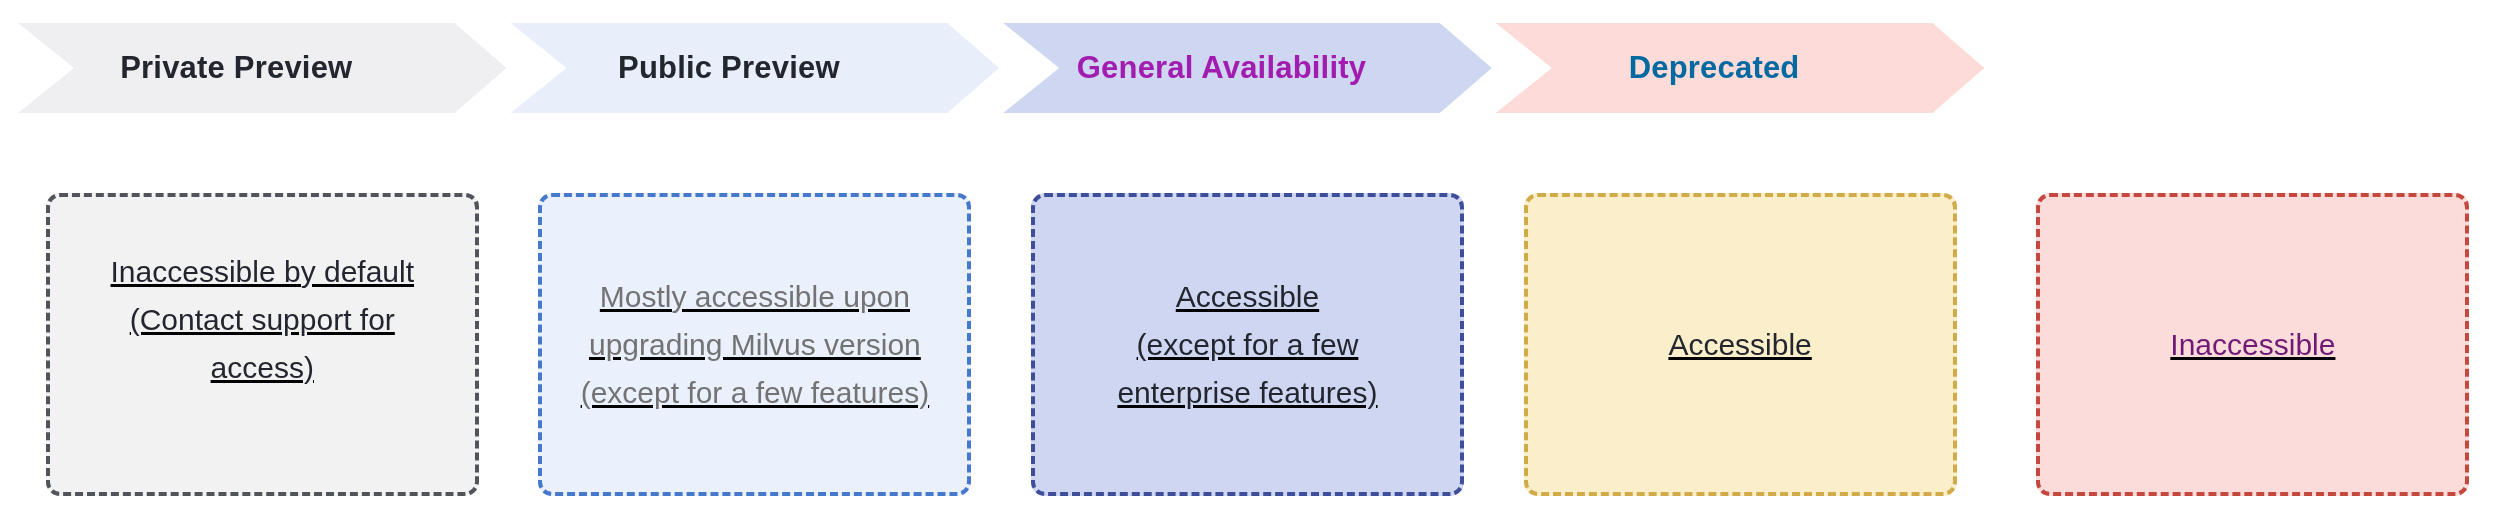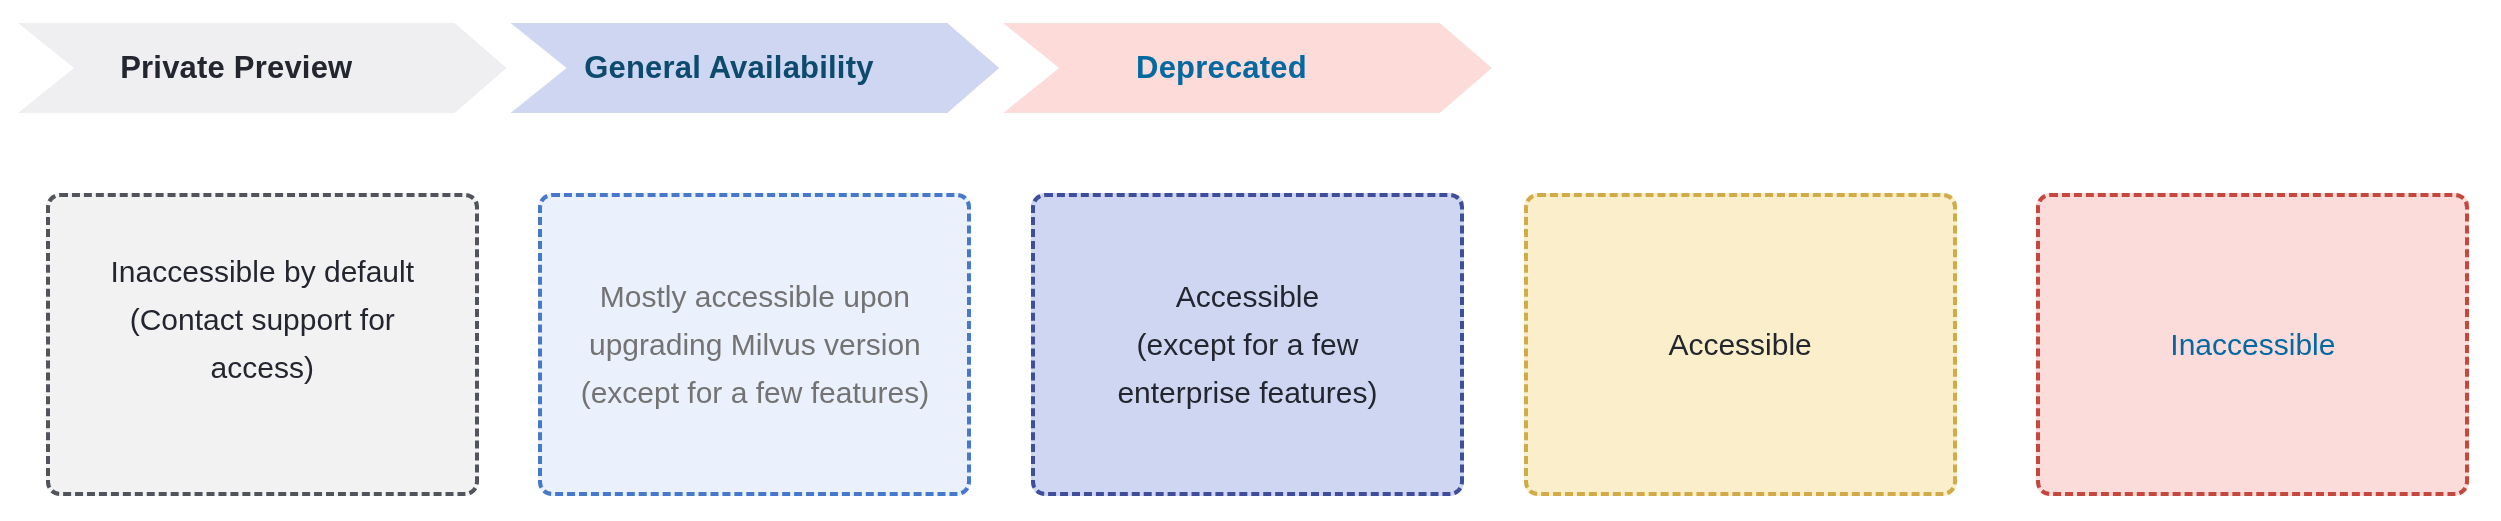--- a/index.html
+++ b/index.html
@@ -27,21 +27,21 @@
     justify-content: center;
     padding-right: 52px;
     height: 100%;
   }
   .arrow-label {
     font-weight: 700;
     font-size: 31px;
     letter-spacing: 0.2px;
     white-space: nowrap;
   }
-  .boxes-row { margin-top: 80px; }
+  .boxes-row { margin-top: 80px; text-decoration: underline; }
   .box {
     width: 433px;
     height: 303px;
     margin: 0 auto;
     box-sizing: border-box;
     border: 4px dashed;
     border-radius: 14px;
     display: flex;
     align-items: center;
     justify-content: center;
@@ -57,21 +57,24 @@
 </style>
 </head>
 <body>
 
 <div class="canvas" style="background: rgb(255, 255, 255);">
 
   <div class="row arrows-row">
     <div class="arrow" style="background: rgb(239, 239, 241); color: rgb(35, 38, 46);">
       <span class="arrow-label">Private Preview</span>
     </div>
-    <div class="arrow" style="background: rgb(206, 214, 241); color: #0c4a6e;">
+    <div class="arrow" style="background: rgb(233, 238, 251); color: rgb(35, 38, 46);">
+      <span class="arrow-label">Public Preview</span>
+    </div>
+    <div class="arrow" style="background: rgb(206, 214, 241); color: #a21caf;">
       <span class="arrow-label">General Availability</span>
     </div>
     <div class="arrow" style="background: rgb(252, 219, 217); color: #0369a1;">
       <span class="arrow-label">Deprecated</span>
     </div>
   </div>
 
   <div class="row boxes-row">
     <div class="box box--lift" style="background: rgb(242, 242, 243); border-color: rgb(81, 85, 91); color: rgb(35, 38, 46);">
       <div class="box-text">Inaccessible by default
@@ -84,18 +87,18 @@
 (except for a few features)</div>
     </div>
     <div class="box" style="background: rgb(206, 214, 241); border-color: rgb(62, 78, 154); color: rgb(35, 38, 46);">
       <div class="box-text">Accessible
 (except for a few
 enterprise features)</div>
     </div>
     <div class="box" style="background: rgb(250, 239, 202); border-color: rgb(210, 171, 73); color: rgb(35, 38, 46);">
       <div class="box-text">Accessible</div>
     </div>
-    <div class="box" style="background: rgb(252, 220, 218); border-color: rgb(197, 72, 63); color: #0369a1; margin-left: 48px;">
+    <div class="box" style="background: rgb(252, 220, 218); border-color: rgb(197, 72, 63); color: #701a75; margin-left: 48px;">
       <div class="box-text">Inaccessible</div>
     </div>
   </div>
 
 </div>
 
 </body></html>

